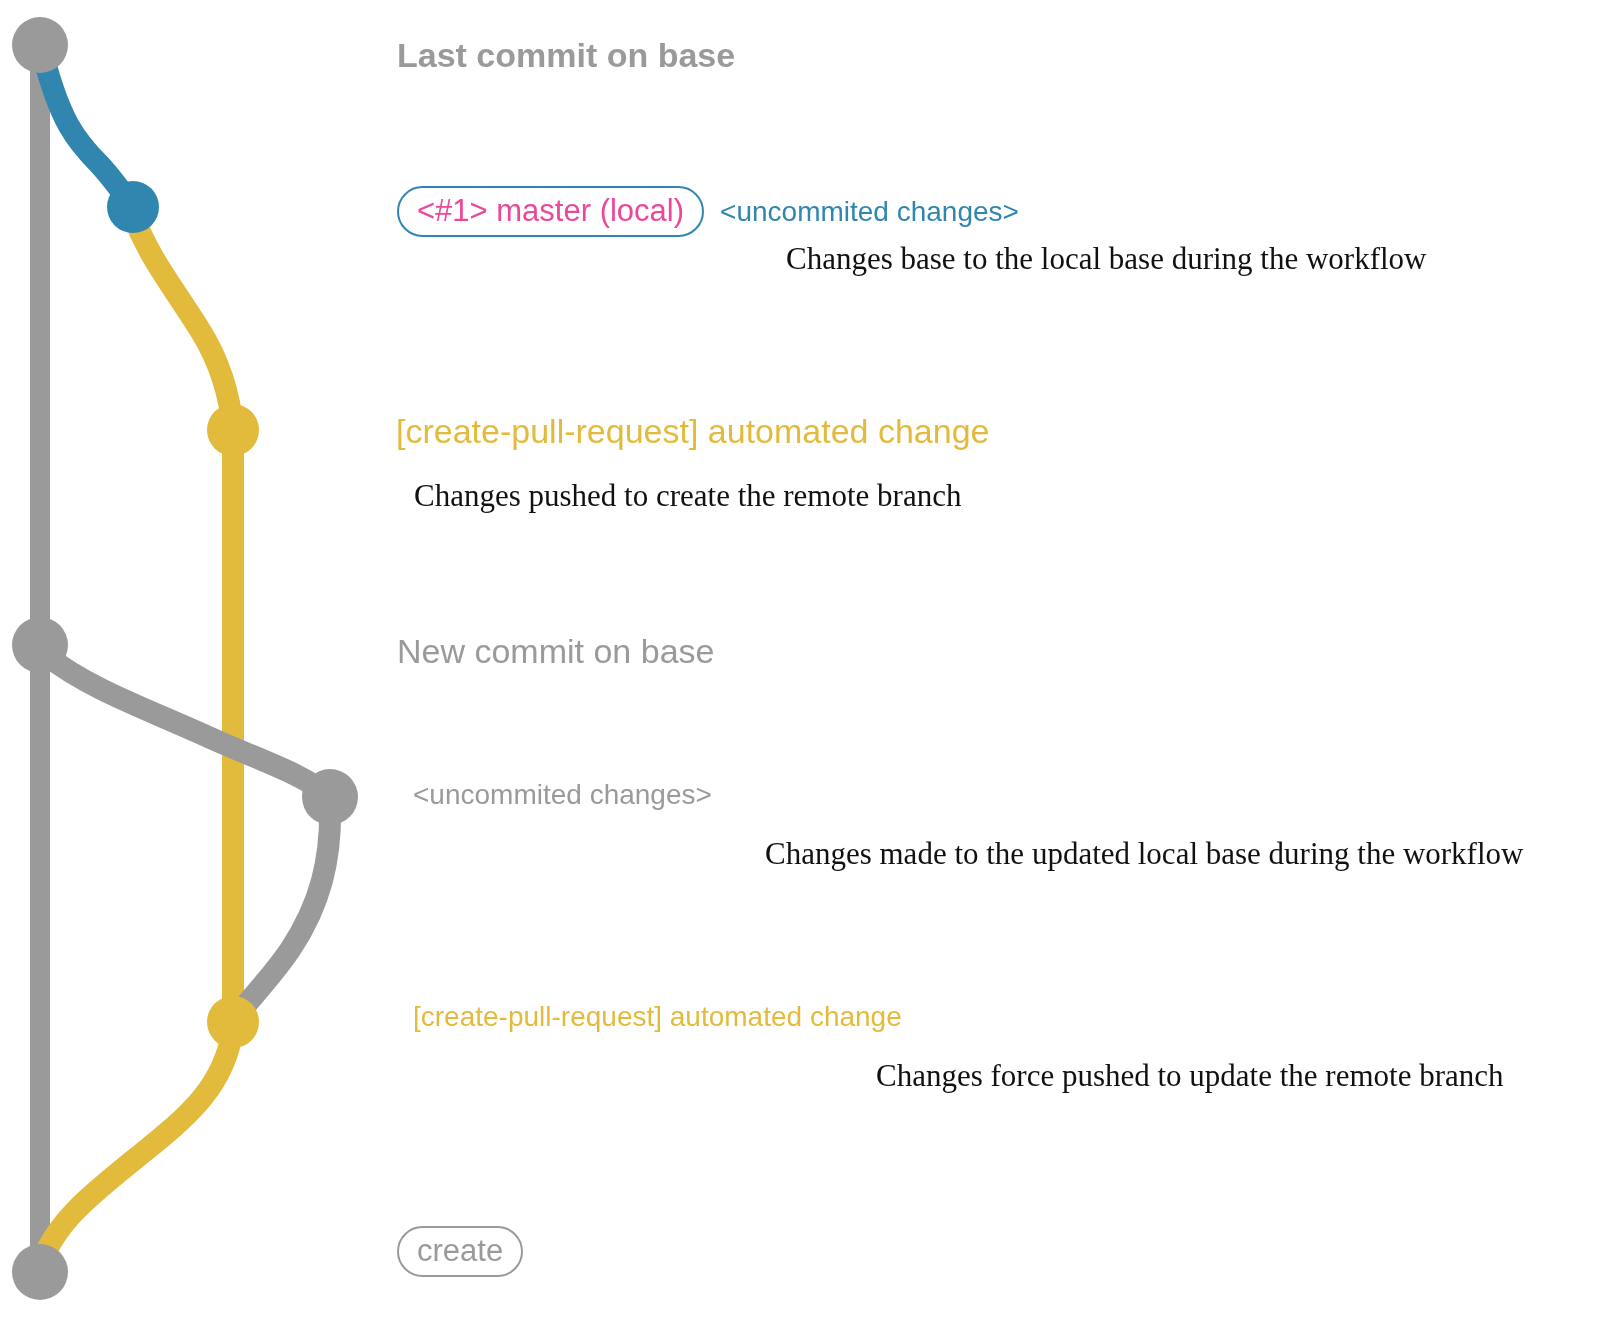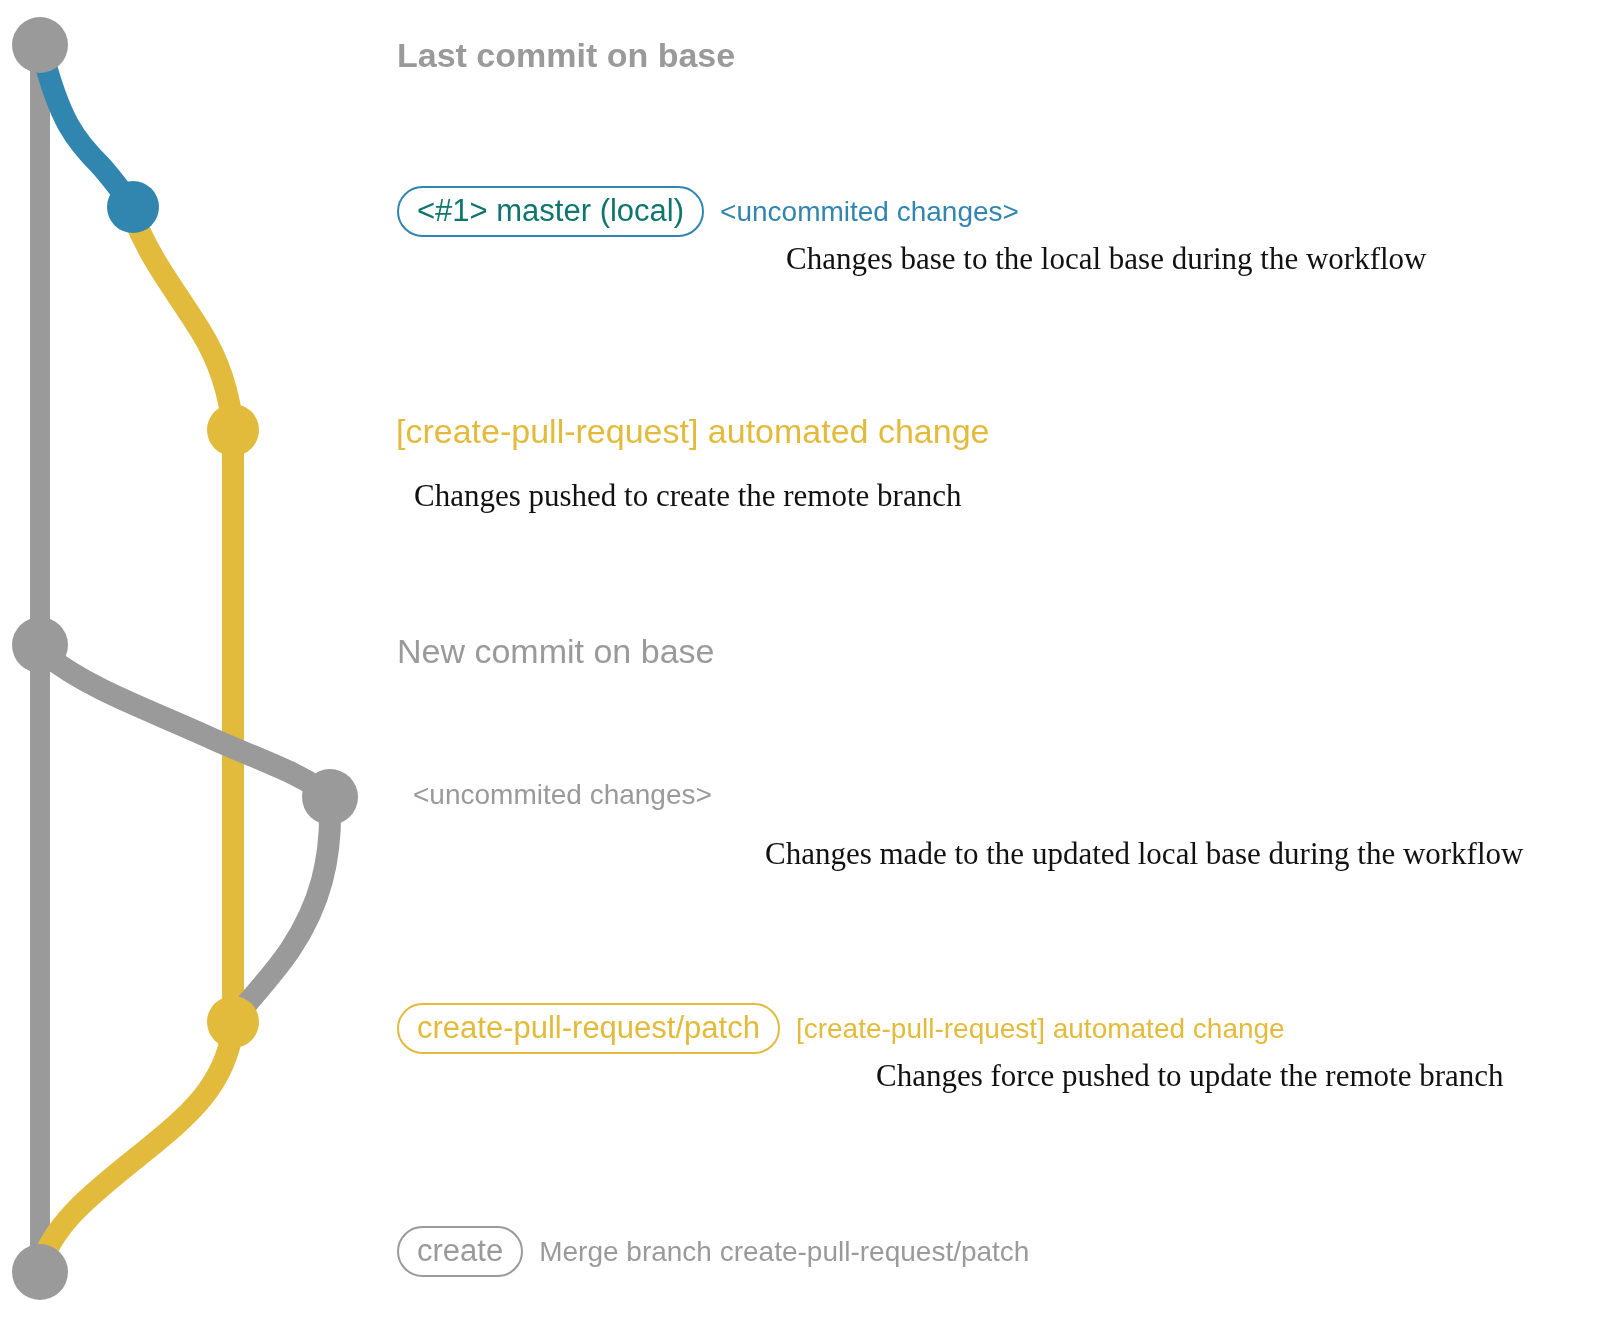--- a/index.html
+++ b/index.html
@@ -32,21 +32,21 @@
     border: 2px solid #9a9a9a;
     border-radius: 26px;
     padding: 7px 18px 9px 18px;
     font-size: 31px;
     line-height: 1;
     color: #9a9a9a;
     background: transparent;
   }
   .pill.blue {
     border-color: #3186b0;
-    color: #0f766e;
+    color: #ec4899;
   }
   .pill.yellow {
     border-color: #e3bb3c;
     color: #e3bb3c;
   }
   .pill.gray {
     border-color: #9a9a9a;
     color: #9a9a9a;
   }
   .msg {
@@ -114,21 +114,19 @@
 <div class="desc" style="left:414px; top:480px;text-align:right;">Changes pushed to create the remote branch</div>
 
 <div class="headline" style="left:397px; top:634px;">New commit on base</div>
 
 <div class="label-line" style="left:397px; top:781px;">
   <span class="msg gray">&lt;uncommited changes&gt;</span>
 </div>
 <div class="desc" style="left:765px; top:838px;font-family:Liberation Serif, serif;">Changes made to the updated local base during the workflow</div>
 
 <div class="label-line" style="left:397px; top:1003px;">
-  <span class="pill yellow">create-pull-request/patch</span>
   <span class="msg yellow">[create-pull-request] automated change</span>
 </div>
 <div class="desc" style="left:876px; top:1060px;">Changes force pushed to update the remote branch</div>
 
 <div class="label-line" style="left:397px; top:1226px;">
   <span class="pill gray">create</span>
-  <span class="msg gray">Merge branch create-pull-request/patch</span>
 </div>
 
 </body></html>

